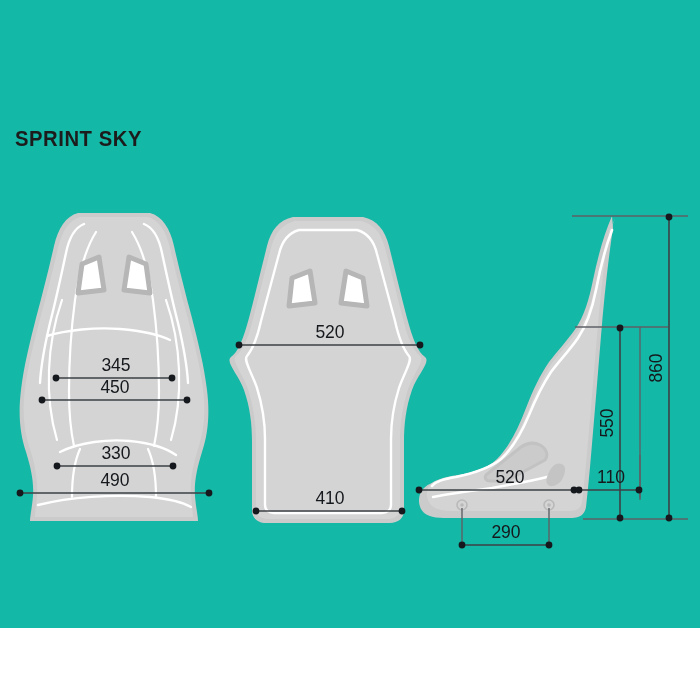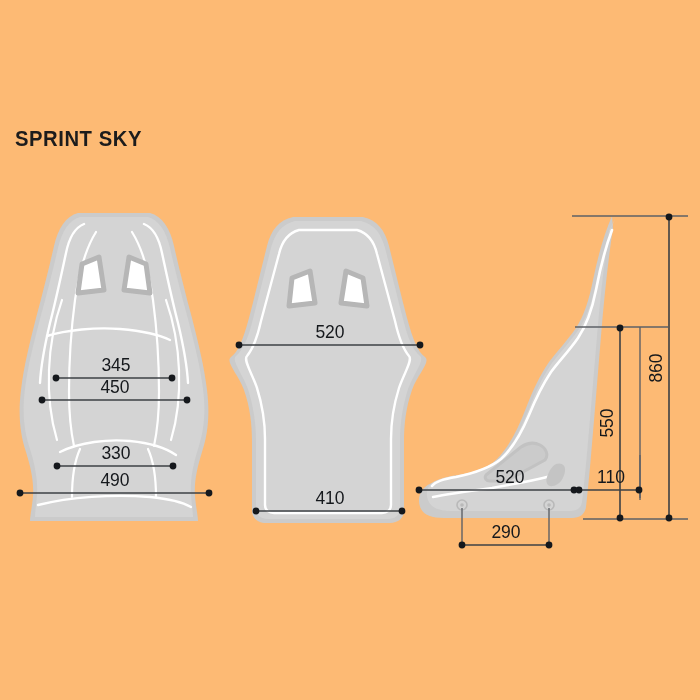--- a/index.html
+++ b/index.html
@@ -11,22 +11,22 @@
   body {
     width: 700px;
     height: 700px;
     overflow: hidden;
     font-family: "Liberation Sans", sans-serif;
     -webkit-font-smoothing: antialiased;
   }
   #sheet {
     position: relative;
     width: 700px;
-    height: 700px;
-    background: #fdba74;
+    height: 628px;
+    background: #14b8a6;
   }
   #title {
     position: absolute;
     left: 15px;
     top: 126px;
     font-family: "Liberation Sans", sans-serif;
     font-size: 22px;
     font-weight: bold;
     letter-spacing: 0.6px;
     color: #1c1c1c;

